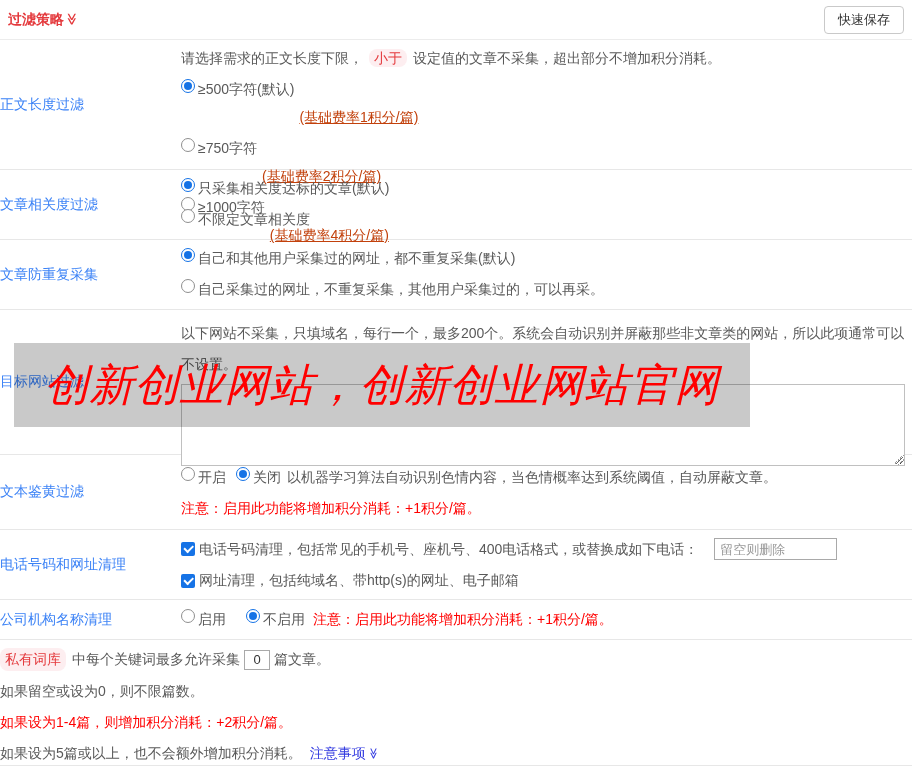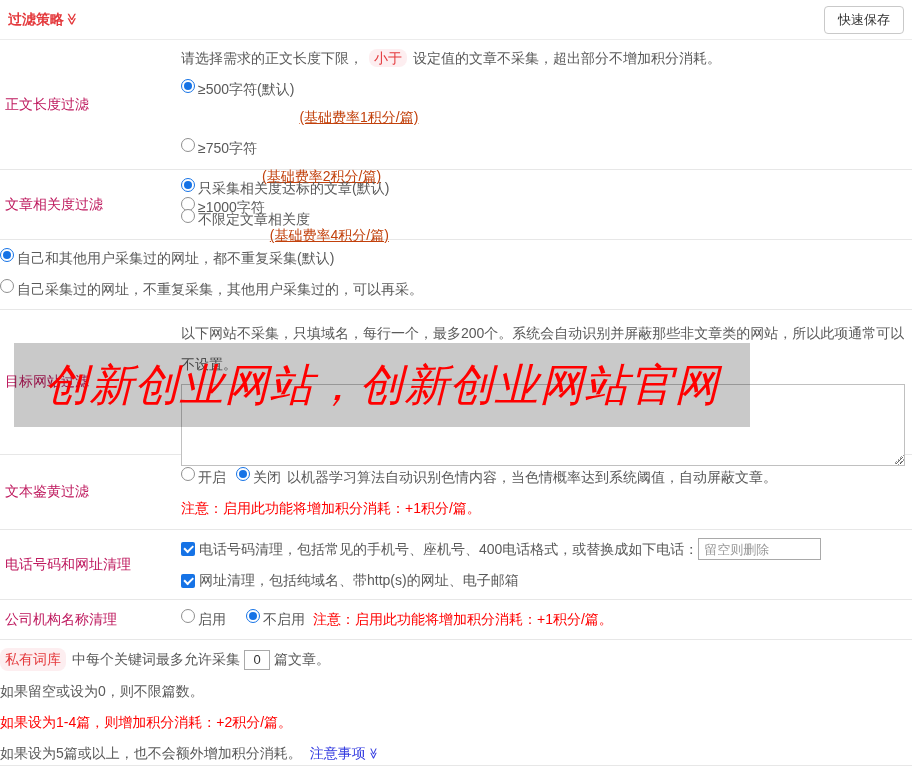--- a/index.html
+++ b/index.html
@@ -20,22 +20,22 @@
   .chev { display:inline-block; transform:rotate(90deg); font-size:12px; vertical-align:1px; margin-left:2px; }
   .save-btn {
     background:#fff; border:1px solid #c9c9c9; border-radius:4px;
     padding:4px 13px; font-size:13px; color:#333; cursor:pointer;
     font-family:inherit;
   }
 
   
   .row { display:flex; border-bottom:1px solid #e7e7e7; }
   .row-label {
-    width:181px; padding-left:5px; flex:none; display:flex; align-items:center;
-    color:#be185d;
+    width:181px; flex:none; display:flex; align-items:center;
+    color:#3b82f6;
   }
   .row-content { flex:1; padding:8px 7px 0 0; }
   .line { line-height:21px; margin-bottom:10px; }
   .opt { display:flex; cursor:pointer; }
   .inline-center { display:flex; align-items:center; }
 
   
   .radio {
     display:inline-block; width:14px; height:14px; border-radius:50%;
     border:1px solid #8f8f8f; background:#fff; margin-right:3px; flex:none; position:relative;
@@ -62,21 +62,21 @@
   }
   .badge.first { margin-left:0; }
   .link { color:#333be0; margin-left:8px; cursor:pointer; white-space:nowrap; }
   .link .chev { font-size:11px; }
 
   .text-input {
     border:1px solid #a9a9a9; height:22px; padding:2px 5px; font-size:13px;
     color:#333; font-family:inherit; background:#fff;
   }
   .text-input::placeholder { color:#999; }
-  .phone-input { width:123px; margin-left:0; }
+  .phone-input { width:123px; margin-left:16px; }
   .count-input { width:26px; height:20px; text-align:center; margin:0 4px; padding:1px 2px; }
 
   textarea.sites {
     width:724px; height:82px; margin-top:4px; border:1px solid #c0c0c0;
     resize:both; font-family:inherit; font-size:13px; display:block;
     background:
       linear-gradient(135deg, transparent 0 45%, #9a9a9a 45% 50%, transparent 50% 70%, #9a9a9a 70% 75%, transparent 75%) no-repeat right bottom/10px 10px,
       #fff;
   }
 
@@ -141,20 +141,21 @@
         <span>只采集相关度达标的文章(默认)</span>
       </div>
       <div class="line opt">
         <span class="radio"></span>
         <span>不限定文章相关度</span>
       </div>
     </div>
   </div>
 
   <div class="row row-3" style="height:70px">
+    <div class="row-label">文章防重复采集</div>
     <div class="row-content">
       <div class="line opt">
         <span class="radio checked"></span>
         <span>自己和其他用户采集过的网址，都不重复采集(默认)</span>
       </div>
       <div class="line opt">
         <span class="radio"></span>
         <span>自己采集过的网址，不重复采集，其他用户采集过的，可以再采。</span>
       </div>
     </div>

